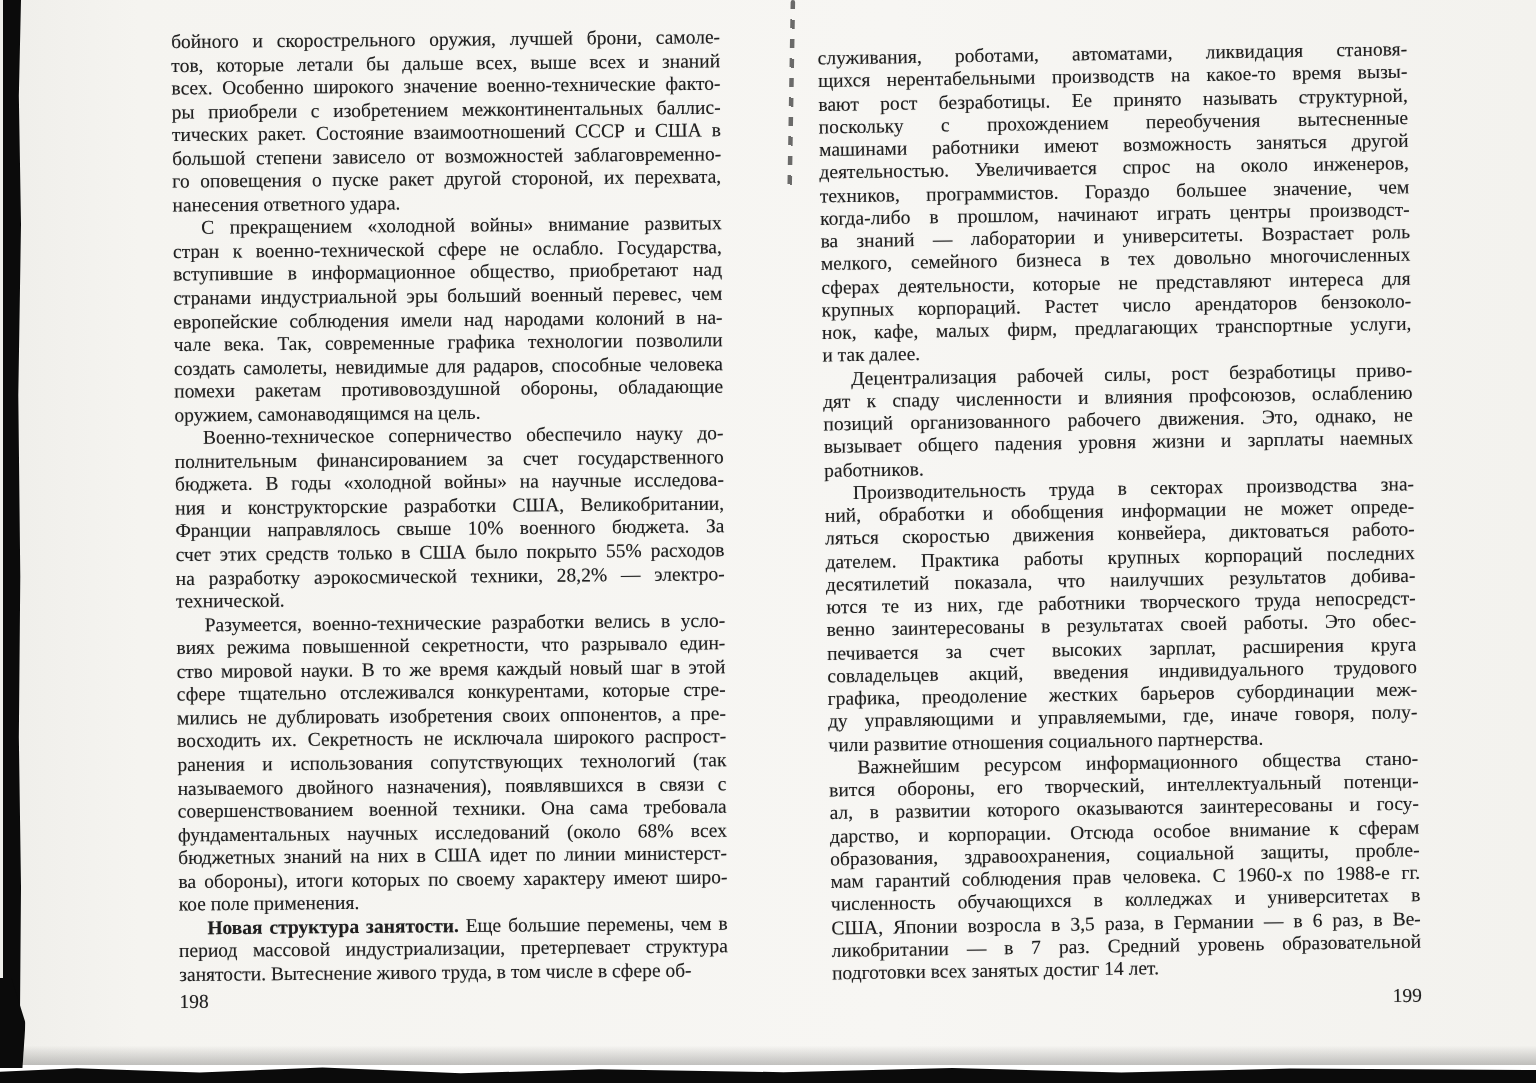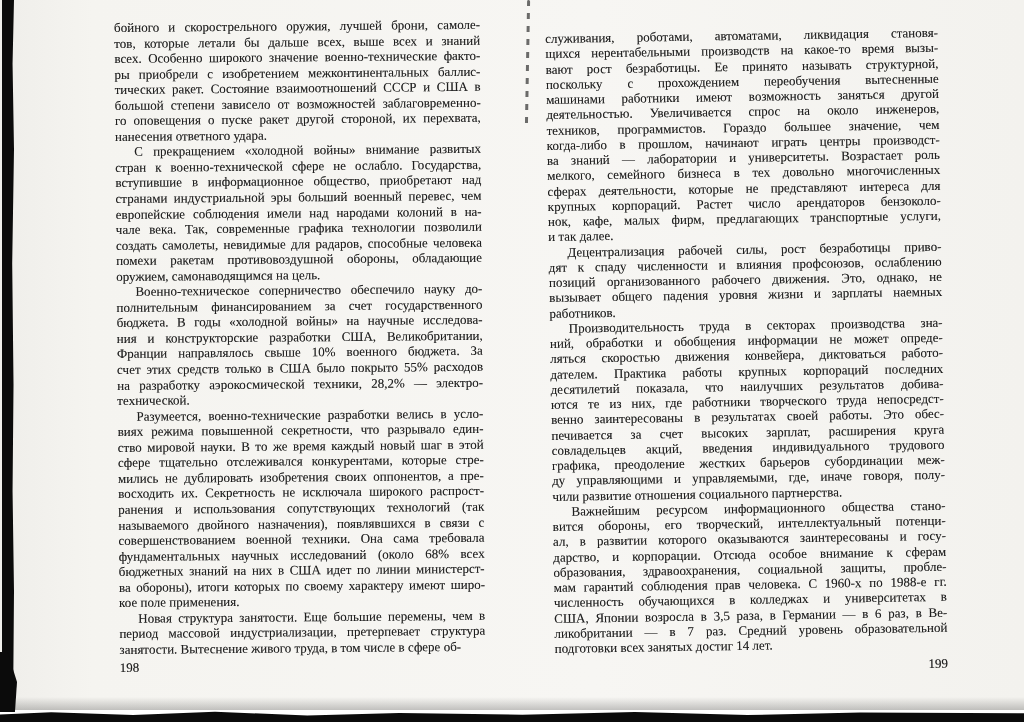--- a/index.html
+++ b/index.html
@@ -25,21 +25,21 @@
   }
   #pgL{left:114px;top:20px;width:366px;font-size:13px;line-height:15.55px;
        transform:rotate(-0.5deg);transform-origin:0 0;}
   #pgR{left:545px;top:31px;width:393px;font-size:13px;line-height:15.25px;
        transform:rotate(-0.9deg);transform-origin:0 0;}
 
   .line{display:flex;justify-content:space-between;}
   .line.last{display:block;}
   .line.ind{padding-left:19px;}
   .w{white-space:pre;}
-  .w.b{font-weight:normal;}
+  .w.b{font-weight:bold;}
   .pagenum{margin-top:3px;}
   #pgR .pagenum{text-align:right;margin-top:6px;}
 
   
   .edge-left{
     position:absolute;left:2px;top:0;width:12px;height:712px;background:var(--edge);
     clip-path:polygon(0 0,100% 0,88% 9%,100% 21%,85% 37%,96% 54%,88% 69%,100% 83%,92% 100%,0 100%);
   }
   .corner-blob{
     position:absolute;left:0;top:652px;width:17px;height:60px;background:var(--edge);

